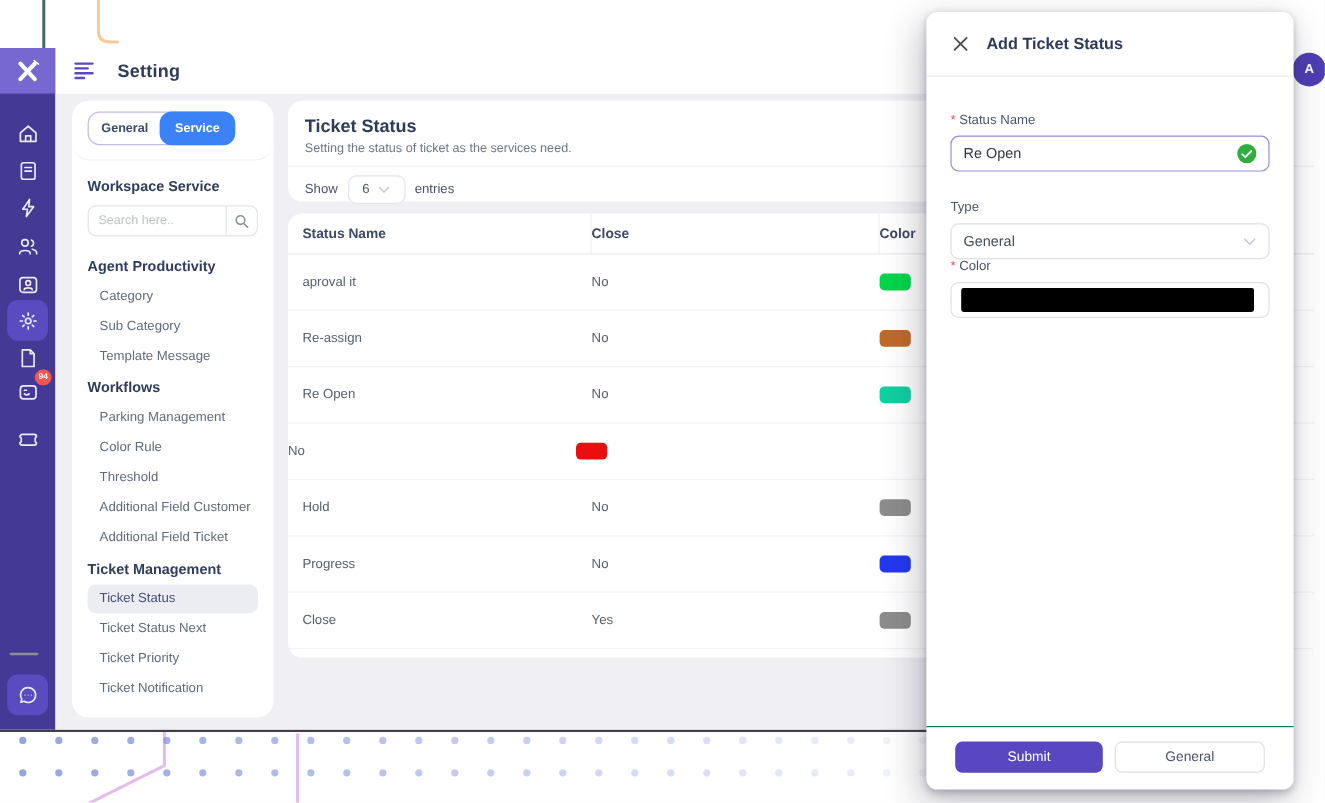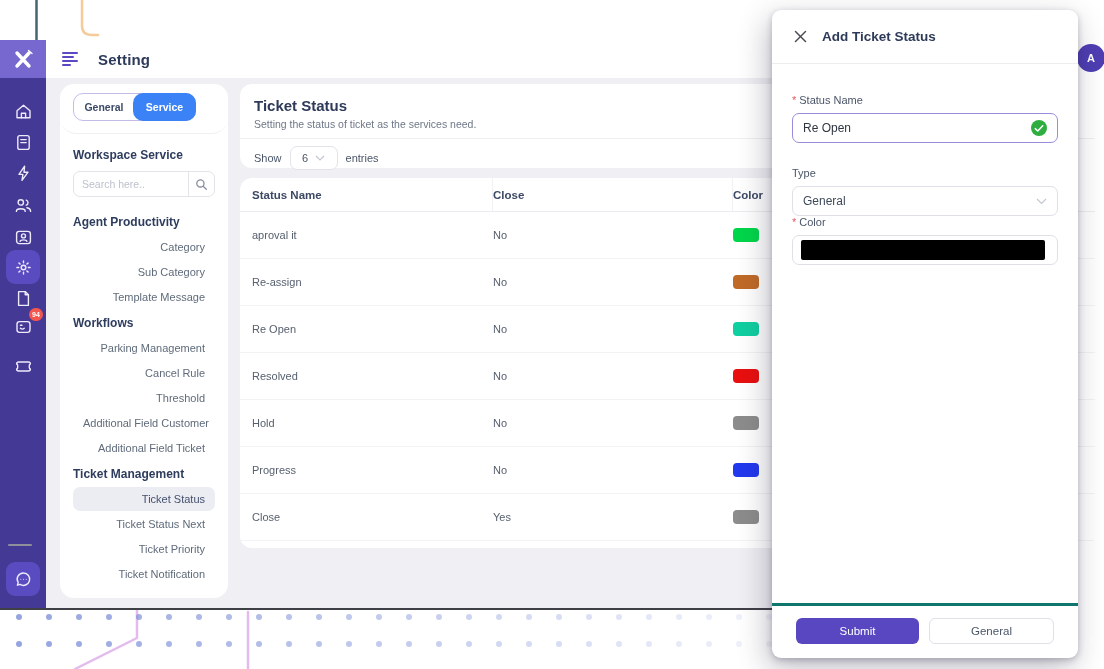--- a/index.html
+++ b/index.html
@@ -63,21 +63,21 @@
   .searchbox { height:26px; border:1px solid #e3e3ea; border-radius:7px;
                display:flex; align-items:center; overflow:hidden; background:#fff; }
   .searchbox input { flex:1; min-width:0; border:0; outline:none; padding:0 8px;
                      font-size:10.5px; color:#333; font-family:inherit; }
   .searchbox input::placeholder { color:#bcc2cc; }
   .sbtn { width:26px; align-self:stretch; border-left:1px solid #e3e3ea;
           display:flex; align-items:center; justify-content:center; cursor:pointer; }
   .nav-sections { margin-top:12px; }
   .sec-title { font-size:12px; font-weight:bold; color:#2e3c5e; padding:6px 0 5px; }
   .nav-item { font-size:11px; color:#5f6b7a; padding:6px 10px; border-radius:7px;
-              margin:1px 0; cursor:pointer; white-space:nowrap;text-align:right; }
+              margin:1px 0; cursor:pointer; white-space:nowrap; }
   .nav-item.active { background:#ececf3; color:#44516e; }
 
   
   .main-col { position:absolute; left:194px; top:6px; width:855px; bottom:0; }
   .head-card { background:#fff; border-radius:12px; height:84px; padding:12px 14px 0; }
   .head-card h2 { font-size:15px; font-weight:bold; color:#2e3a59; margin:1px 0 4px; }
   .head-card p { font-size:10.5px; color:#6e7887; }
   .head-card hr { border:0; border-top:1px solid #efeff2; margin:8px -14px 0; }
   .show-row { display:flex; align-items:center; height:37px; font-size:11px; color:#4a5568; }
   .pagesize { width:48px; height:24px; border:1px solid #e3e3ea; border-radius:7px;
@@ -113,21 +113,21 @@
   .f-name { border:1px solid #998cdb; }
   .f-name input { flex:1; min-width:0; border:0; outline:none; font-size:12px; color:#2f3642;
                   font-family:inherit; }
   .okcheck { width:16px; height:16px; border-radius:50%; background:#2fae3f;
              display:flex; align-items:center; justify-content:center; }
   .f-type { border:1px solid #dfdfe7; justify-content:space-between; font-size:12px;
             color:#3f4a5a; cursor:pointer; }
   .gap1 { margin-top:24px; } .gap2 { }
   .f-color { border:1px solid #dfdfe7; padding:4px 12px 4px 8px; cursor:pointer; }
   .swatch { width:100%; height:100%; border-radius:2px; }
-  .d-foot { border-top:3px solid #0f766e; padding:12px 24px 14px; display:flex; gap:10px; }
+  .d-foot { border-top:1px solid #0f766e; padding:12px 24px 14px; display:flex; gap:10px; }
   .btn { flex:1; height:26px; border-radius:6px; font-size:11.5px; cursor:pointer;
          font-family:"Liberation Sans","DejaVu Sans",sans-serif; }
   .btn.primary { background:#5847c1; color:#fff; border:0; }
   .btn.ghost { background:#fff; color:#4a5568; border:1px solid #e0e0e6; }
 </style>
 </head>
 <body>
 
 <svg class="decor-top" width="140" height="42">
   <path d="M36.5 0 V40" stroke="#47656f" stroke-width="2.5" fill="none"></path>
@@ -306,21 +306,21 @@
           </svg>
         </span>
       </div>
       <nav class="nav-sections" id="nav-sections">
           <div class="sec-title">Agent Productivity</div>
           <div class="nav-item">Category</div>
           <div class="nav-item">Sub Category</div>
           <div class="nav-item">Template Message</div>
           <div class="sec-title">Workflows</div>
           <div class="nav-item">Parking Management</div>
-          <div class="nav-item">Cancel Rule</div>
+          <div class="nav-item">Color Rule</div>
           <div class="nav-item">Threshold</div>
           <div class="nav-item">Additional Field Customer</div>
           <div class="nav-item">Additional Field Ticket</div>
           <div class="sec-title">Ticket Management</div>
           <div class="nav-item active">Ticket Status</div>
           <div class="nav-item">Ticket Status Next</div>
           <div class="nav-item">Ticket Priority</div>
           <div class="nav-item">Ticket Notification</div>
         </nav>
     </section>
@@ -364,21 +364,20 @@
               </div>
             </div>
             <div class="trow">
               <div class="col-name">Re Open</div>
               <div class="col-close">No</div>
               <div class="col-color">
                 <div class="chip" style="background: rgb(16, 207, 160);"></div>
               </div>
             </div>
             <div class="trow">
-              <div class="col-name">Resolved</div>
               <div class="col-close">No</div>
               <div class="col-color">
                 <div class="chip" style="background: rgb(233, 15, 15);"></div>
               </div>
             </div>
             <div class="trow">
               <div class="col-name">Hold</div>
               <div class="col-close">No</div>
               <div class="col-color">
                 <div class="chip" style="background: rgb(140, 140, 140);"></div>

